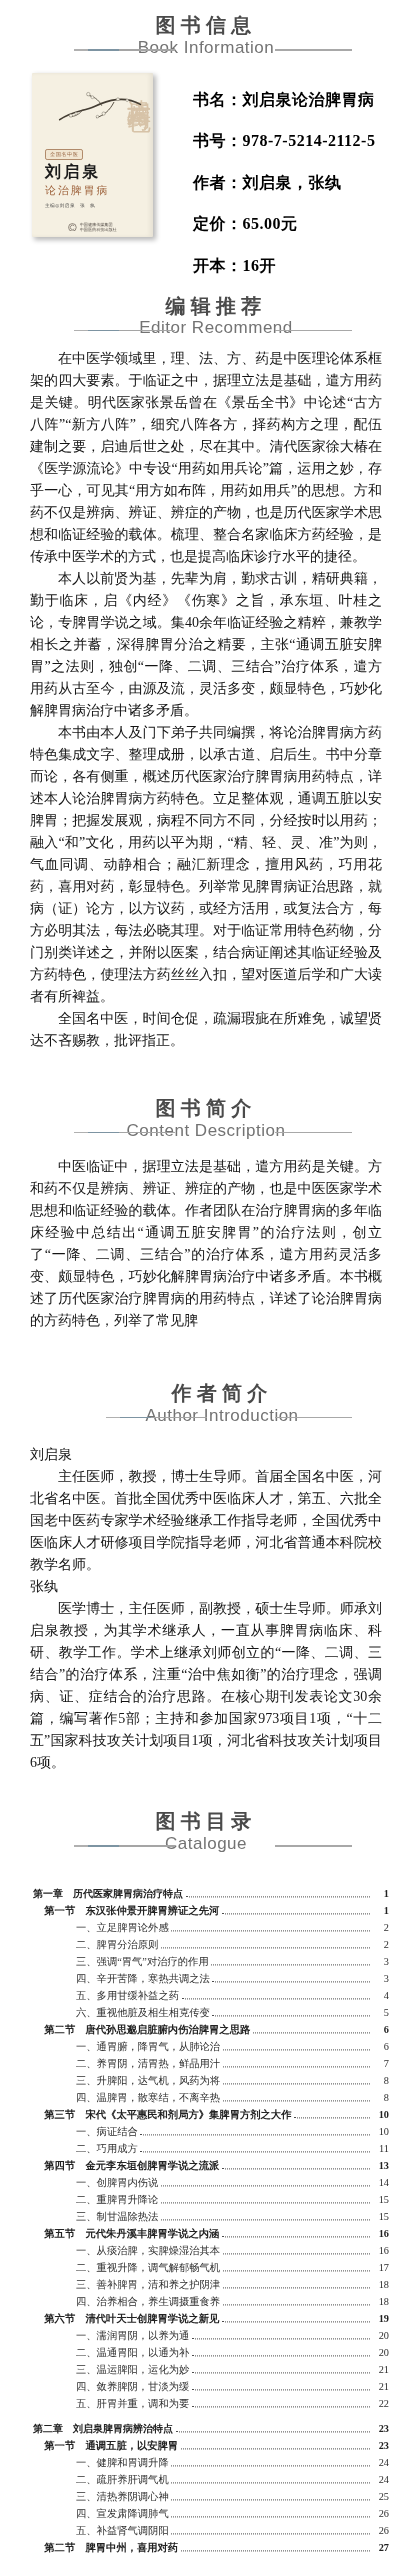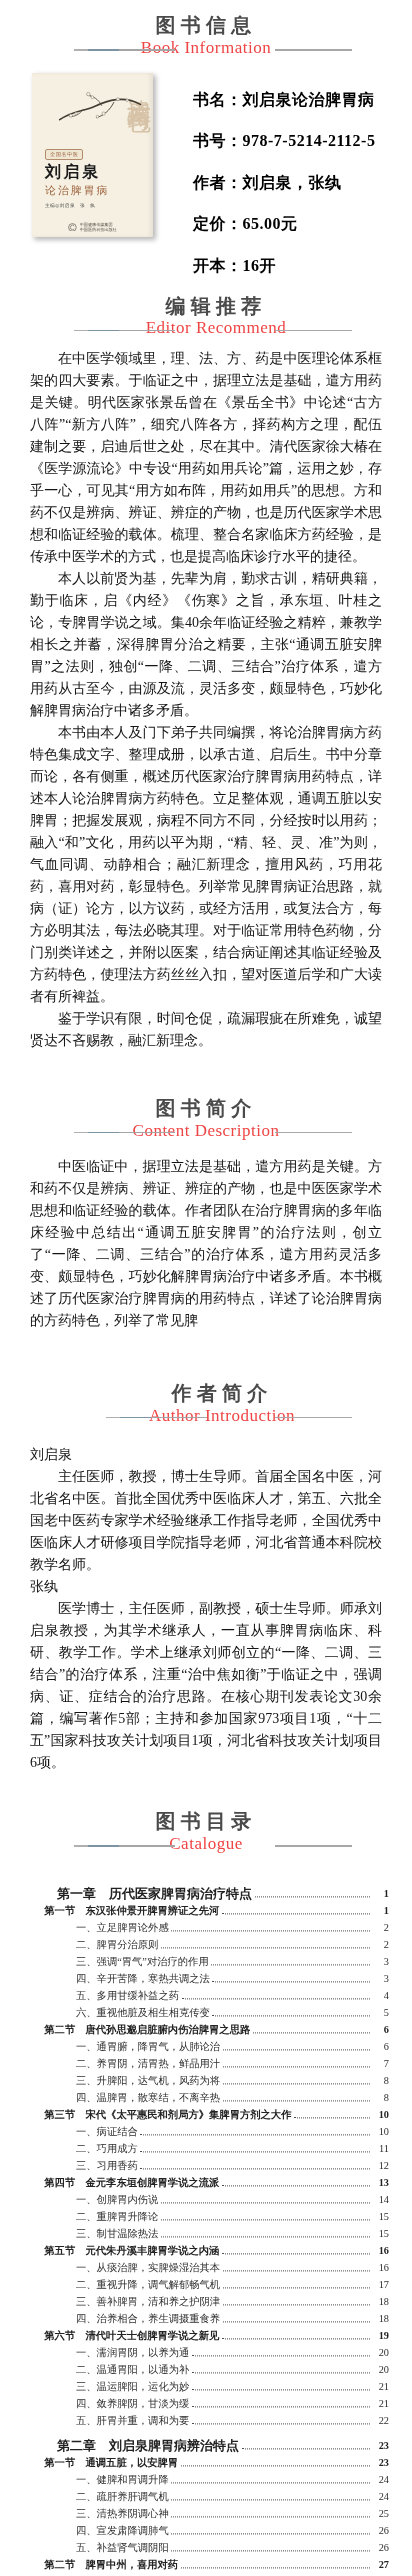--- a/index.html
+++ b/index.html
@@ -7,22 +7,22 @@
     width:412px;height:2702px;overflow:hidden;background:#ffffff;
     font-family:"Liberation Serif","DejaVu Serif",serif;color:#111;
   }
   
   .sec-header{position:relative;text-align:center;height:55px;}
   .sec-title{
     font-family:"Liberation Sans","DejaVu Sans",sans-serif;
     font-weight:bold;font-size:20px;line-height:31px;color:#4a4a4a;letter-spacing:5.2px;
   }
   .sec-sub{
-    font-family:Liberation Serif, serif;
-    font-size:17px;line-height:19.6px;color:#ef4444;margin-top:-3.1px;letter-spacing:0.5px;
+    font-family:Liberation Sans, sans-serif;
+    font-size:17px;line-height:19.6px;color:#737373;margin-top:-3.1px;letter-spacing:0.5px;
   }
   .hline{position:absolute;top:39px;height:1.5px;background:#a8a8a8;}
   .hline.left{left:74px;width:101px;
     background:linear-gradient(90deg,#b0b0b0 0 14.4px,#7d94a2 14.4px 45px,#a5a5a5 45px 101px);}
   .hline.right{right:60px;width:77px;}
   
   .info-wrap{display:flex;margin:7.2px 0 0 32px;height:215px;}
   .book-cover{
     position:relative;width:121px;height:164px;flex:0 0 auto;margin-top:1px;
     background:#f5f0e2;
@@ -66,21 +66,21 @@
   .author-name{
     font-size:14px;line-height:22px;color:#141414;text-indent:0;font-weight:normal;
   }
   
   .toc{padding:0 23px 0 33px;margin-top:24px;}
   .toc-row{display:flex;align-items:flex-end;line-height:17px;color:#222;}
   .toc-text{white-space:nowrap;font-size:10.3px;}
   .toc-leader{flex:1 1 auto;border-bottom:1.2px dotted #4c4c4c;margin:0 2.6px;transform:translateY(-4.6px);min-width:10.3px;}
   .toc-page{flex:0 0 auto;min-width:16.5px;text-align:right;font-size:10.3px;font-family:"Liberation Serif",serif;}
   .lvl-chapter{font-weight:bold;margin-top:8.2px;}
-  .lvl-chapter .toc-text{font-size:13px;margin-left:24px;}
+  .lvl-chapter .toc-text{font-size:10px;}
   .lvl-section{font-weight:bold;padding-left:11.3px;}
   .lvl-item{padding-left:43px;color:#2e2e2e;}
   
   .mt-h2{margin-top:3.1px;padding-left:20px;}
   .mt-editor{margin-top:2.1px;}
   .mt-h3{margin-top:41px;}
   .mt-intro{margin-top:8.2px;}
   .mt-h4{margin-top:46px;margin-left:32px;}
   .mt-author{margin-top:11.3px;}
   .mt-h5{margin-top:32px;}
@@ -150,21 +150,21 @@
   <div class="sec-sub">Editor Recommend</div>
   <div class="hline left"></div>
   <div class="hline right"></div>
 </div>
 
 <div class="body-text mt-editor">
 
 <p>在中医学领域里，理、法、方、药是中医理论体系框架的四大要素。于临证之中，据理立法是基础，遣方用药是关键。明代医家张景岳曾在《景岳全书》中论述“古方八阵”“新方八阵”，细究八阵各方，择药构方之理，配伍建制之要，启迪后世之处，尽在其中。清代医家徐大椿在《医学源流论》中专设“用药如用兵论”篇，运用之妙，存乎一心，可见其“用方如布阵，用药如用兵”的思想。方和药不仅是辨病、辨证、辨症的产物，也是历代医家学术思想和临证经验的载体。梳理、整合名家临床方药经验，是传承中医学术的方式，也是提高临床诊疗水平的捷径。</p>
     <p>本人以前贤为基，先辈为肩，勤求古训，精研典籍，勤于临床，启《内经》《伤寒》之旨，承东垣、叶桂之论，专脾胃学说之域。集40余年临证经验之精粹，兼教学相长之并蓄，深得脾胃分治之精要，主张“通调五脏安脾胃”之法则，独创“一降、二调、三结合”治疗体系，遣方用药从古至今，由源及流，灵活多变，颇显特色，巧妙化解脾胃病治疗中诸多矛盾。</p>
     <p>本书由本人及门下弟子共同编撰，将论治脾胃病方药特色集成文字、整理成册，以承古道、启后生。书中分章而论，各有侧重，概述历代医家治疗脾胃病用药特点，详述本人论治脾胃病方药特色。立足整体观，通调五脏以安脾胃；把握发展观，病程不同方不同，分经按时以用药；融入“和”文化，用药以平为期，“精、轻、灵、准”为则，气血同调、动静相合；融汇新理念，擅用风药，巧用花药，喜用对药，彰显特色。列举常见脾胃病证治思路，就病（证）论方，以方议药，或经方活用，或复法合方，每方必明其法，每法必晓其理。对于临证常用特色药物，分门别类详述之，并附以医案，结合病证阐述其临证经验及方药特色，使理法方药丝丝入扣，望对医道后学和广大读者有所裨益。</p>
-    <p>鉴于学识有限，时间仓促，疏漏瑕疵在所难免，诚望贤达不吝赐教，融汇新理念。</p>
+    <p>全国名中医，时间仓促，疏漏瑕疵在所难免，诚望贤达不吝赐教，批评指正。</p>
   </div>
 
 <div class="sec-header mt-h3">
   <div class="sec-title">图书简介</div>
   <div class="sec-sub">Content Description</div>
   <div class="hline left"></div>
   <div class="hline right"></div>
 </div>
 
 <div class="body-text mt-intro">
@@ -180,21 +180,21 @@
 </div>
 
 <div class="body-text mt-author">
 
 <div>
       <div class="author-name">刘启泉</div>
       <p>主任医师，教授，博士生导师。首届全国名中医，河北省名中医。首批全国优秀中医临床人才，第五、六批全国老中医药专家学术经验继承工作指导老师，全国优秀中医临床人才研修项目学院指导老师，河北省普通本科院校教学名师。</p>
     </div>
     <div>
       <div class="author-name">张纨</div>
-      <p>医学博士，主任医师，副教授，硕士生导师。师承刘启泉教授，为其学术继承人，一直从事脾胃病临床、科研、教学工作。学术上继承刘师创立的“一降、二调、三结合”的治疗体系，注重“治中焦如衡”于临证之中，强调病、证、症结合的治疗思路。在核心期刊发表论文30余篇，编写著作5部；主持和参加国家973项目1项，“十二五”国家科技攻关计划项目1项，河北省科技攻关计划项目6项。</p>
+      <p>医学博士，主任医师，副教授，硕士生导师。师承刘启泉教授，为其学术继承人，一直从事脾胃病临床、科研、教学工作。学术上继承刘师创立的“一降、二调、三结合”的治疗体系，注重“治中焦如衡”的治疗理念，强调病、证、症结合的治疗思路。在核心期刊发表论文30余篇，编写著作5部；主持和参加国家973项目1项，“十二五”国家科技攻关计划项目1项，河北省科技攻关计划项目6项。</p>
     </div>
   </div>
 
 <div class="sec-header mt-h5">
   <div class="sec-title">图书目录</div>
   <div class="sec-sub">Catalogue</div>
   <div class="hline left"></div>
   <div class="hline right"></div>
 </div>
 
@@ -273,25 +273,20 @@
     <div class="toc-row lvl-item">
       <span class="toc-text">一、病证结合</span>
       <span class="toc-leader"></span>
       <span class="toc-page">10</span>
     </div>
     <div class="toc-row lvl-item">
       <span class="toc-text">二、巧用成方</span>
       <span class="toc-leader"></span>
       <span class="toc-page">11</span>
     </div>
-    <div class="toc-row lvl-item">
-      <span class="toc-text">三、习用香药</span>
-      <span class="toc-leader"></span>
-      <span class="toc-page">12</span>
-    </div>
     <div class="toc-row lvl-section">
       <span class="toc-text">第四节　金元李东垣创脾胃学说之流派</span>
       <span class="toc-leader"></span>
       <span class="toc-page">13</span>
     </div>
     <div class="toc-row lvl-item">
       <span class="toc-text">一、创脾胃内伤说</span>
       <span class="toc-leader"></span>
       <span class="toc-page">14</span>
     </div>

